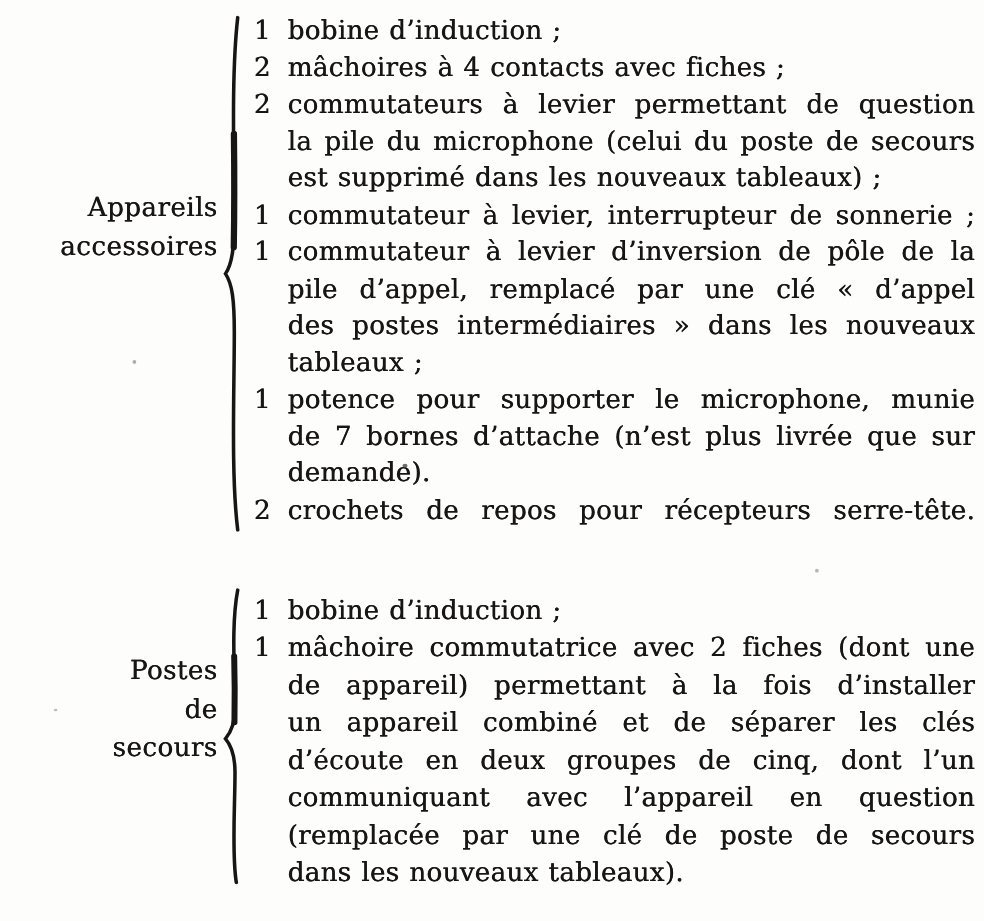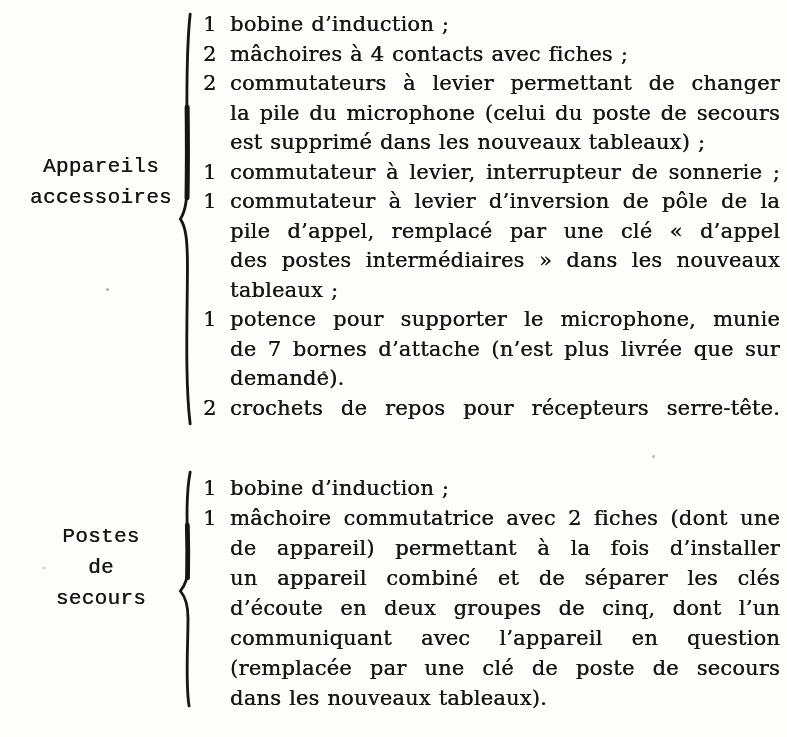--- a/index.html
+++ b/index.html
@@ -11,28 +11,27 @@
     position: relative;
     width: 787px;
     height: 737px;
     background: #fdfdfc;
     overflow: hidden;
     font-family: "DejaVu Serif", "Liberation Serif", serif;
     color: #181614;
   }
   .label-col {
     position: absolute;
-    left: 17px;
+    left: 6px;
     width: 168px;
-    text-align: center;
+    text-align: right;
     font-size: 21px;
     line-height: 31px;
     letter-spacing: 0.3px;
     text-shadow: 0.3px 0 0 currentColor;
-    font-family: Liberation Mono, monospace;
   }
   .brace {
     position: absolute;
     left: 176px;
     width: 24px;
   }
   .items-col {
     position: absolute;
     left: 203px;
     width: 577px;
@@ -80,21 +79,21 @@
       <div class="item">
         <span class="qty">1</span>
         <div class="line">bobine d’induction ;</div>
       </div>
       <div class="item">
         <span class="qty">2</span>
         <div class="line">mâchoires à 4 contacts avec fiches ;</div>
       </div>
       <div class="item">
         <span class="qty">2</span>
-        <div class="line j">commutateurs à levier permettant de changer</div>
+        <div class="line j">commutateurs à levier permettant de question</div>
         <div class="line j">la pile du microphone (celui du poste de secours</div>
         <div class="line">est supprimé dans les nouveaux tableaux) ;</div>
       </div>
       <div class="item">
         <span class="qty">1</span>
         <div class="line j">commutateur à levier, interrupteur de sonnerie ;</div>
       </div>
       <div class="item">
         <span class="qty">1</span>
         <div class="line j">commutateur à levier d’inversion de pôle de la</div>

